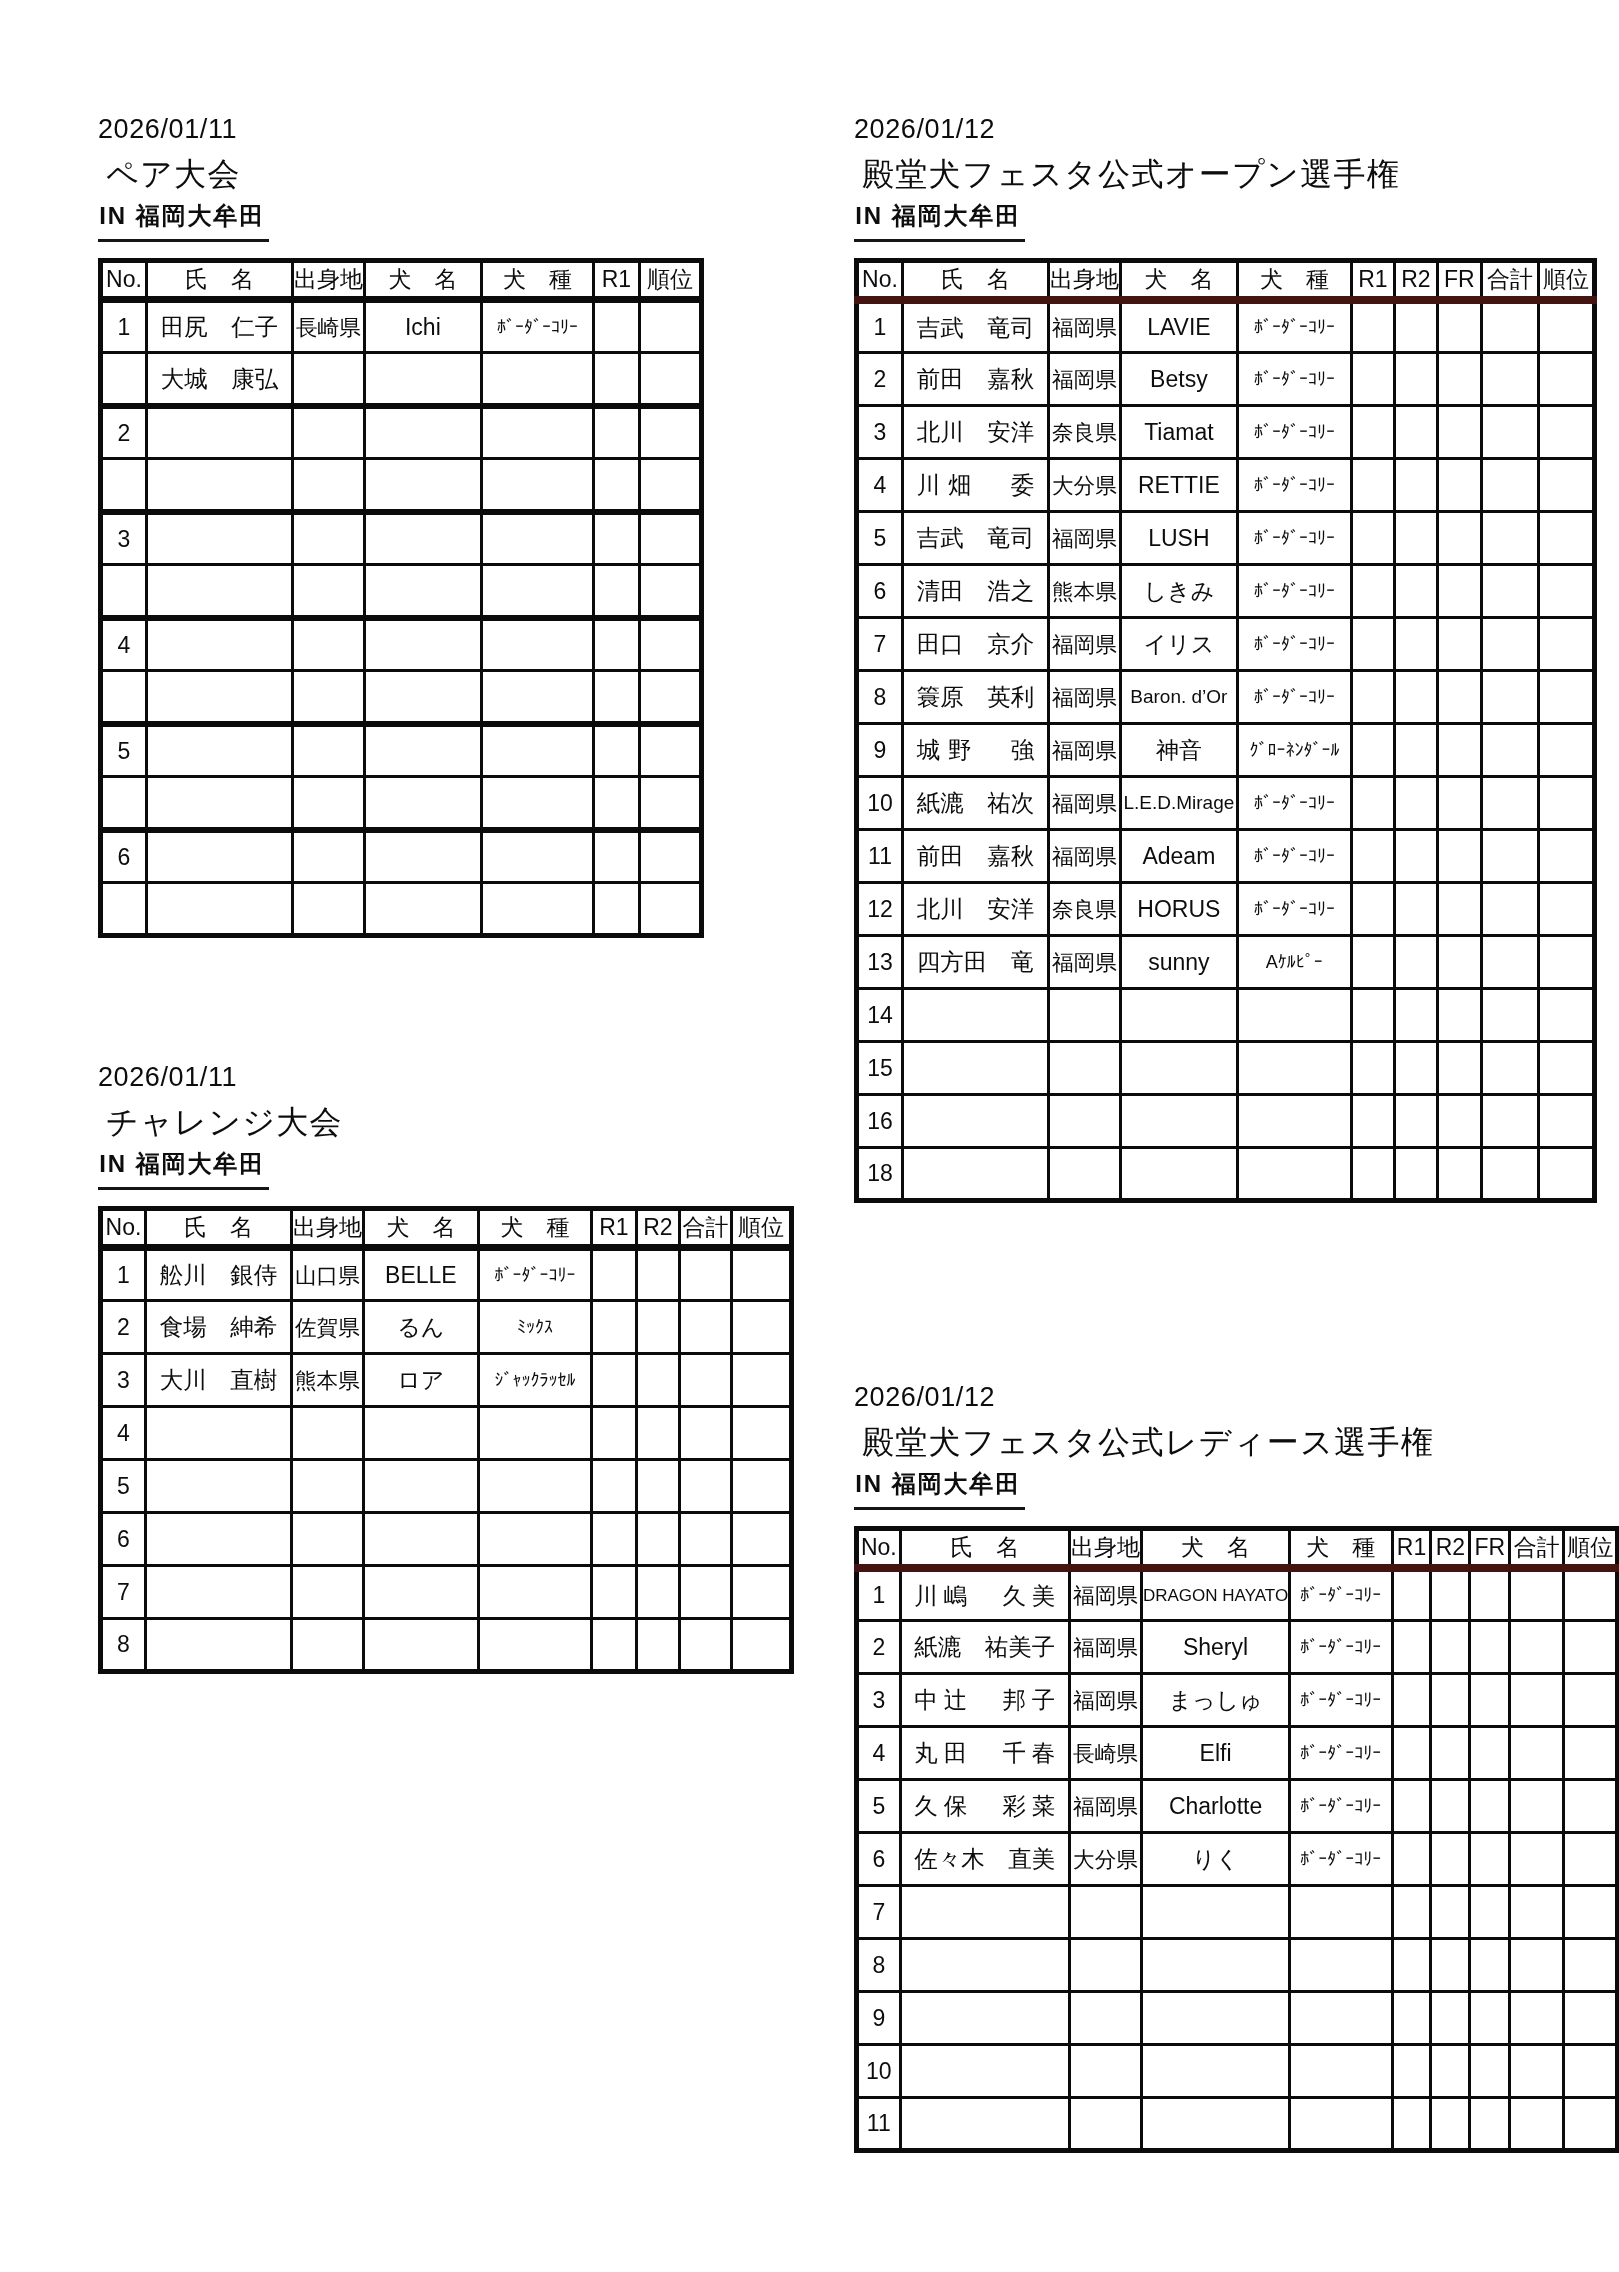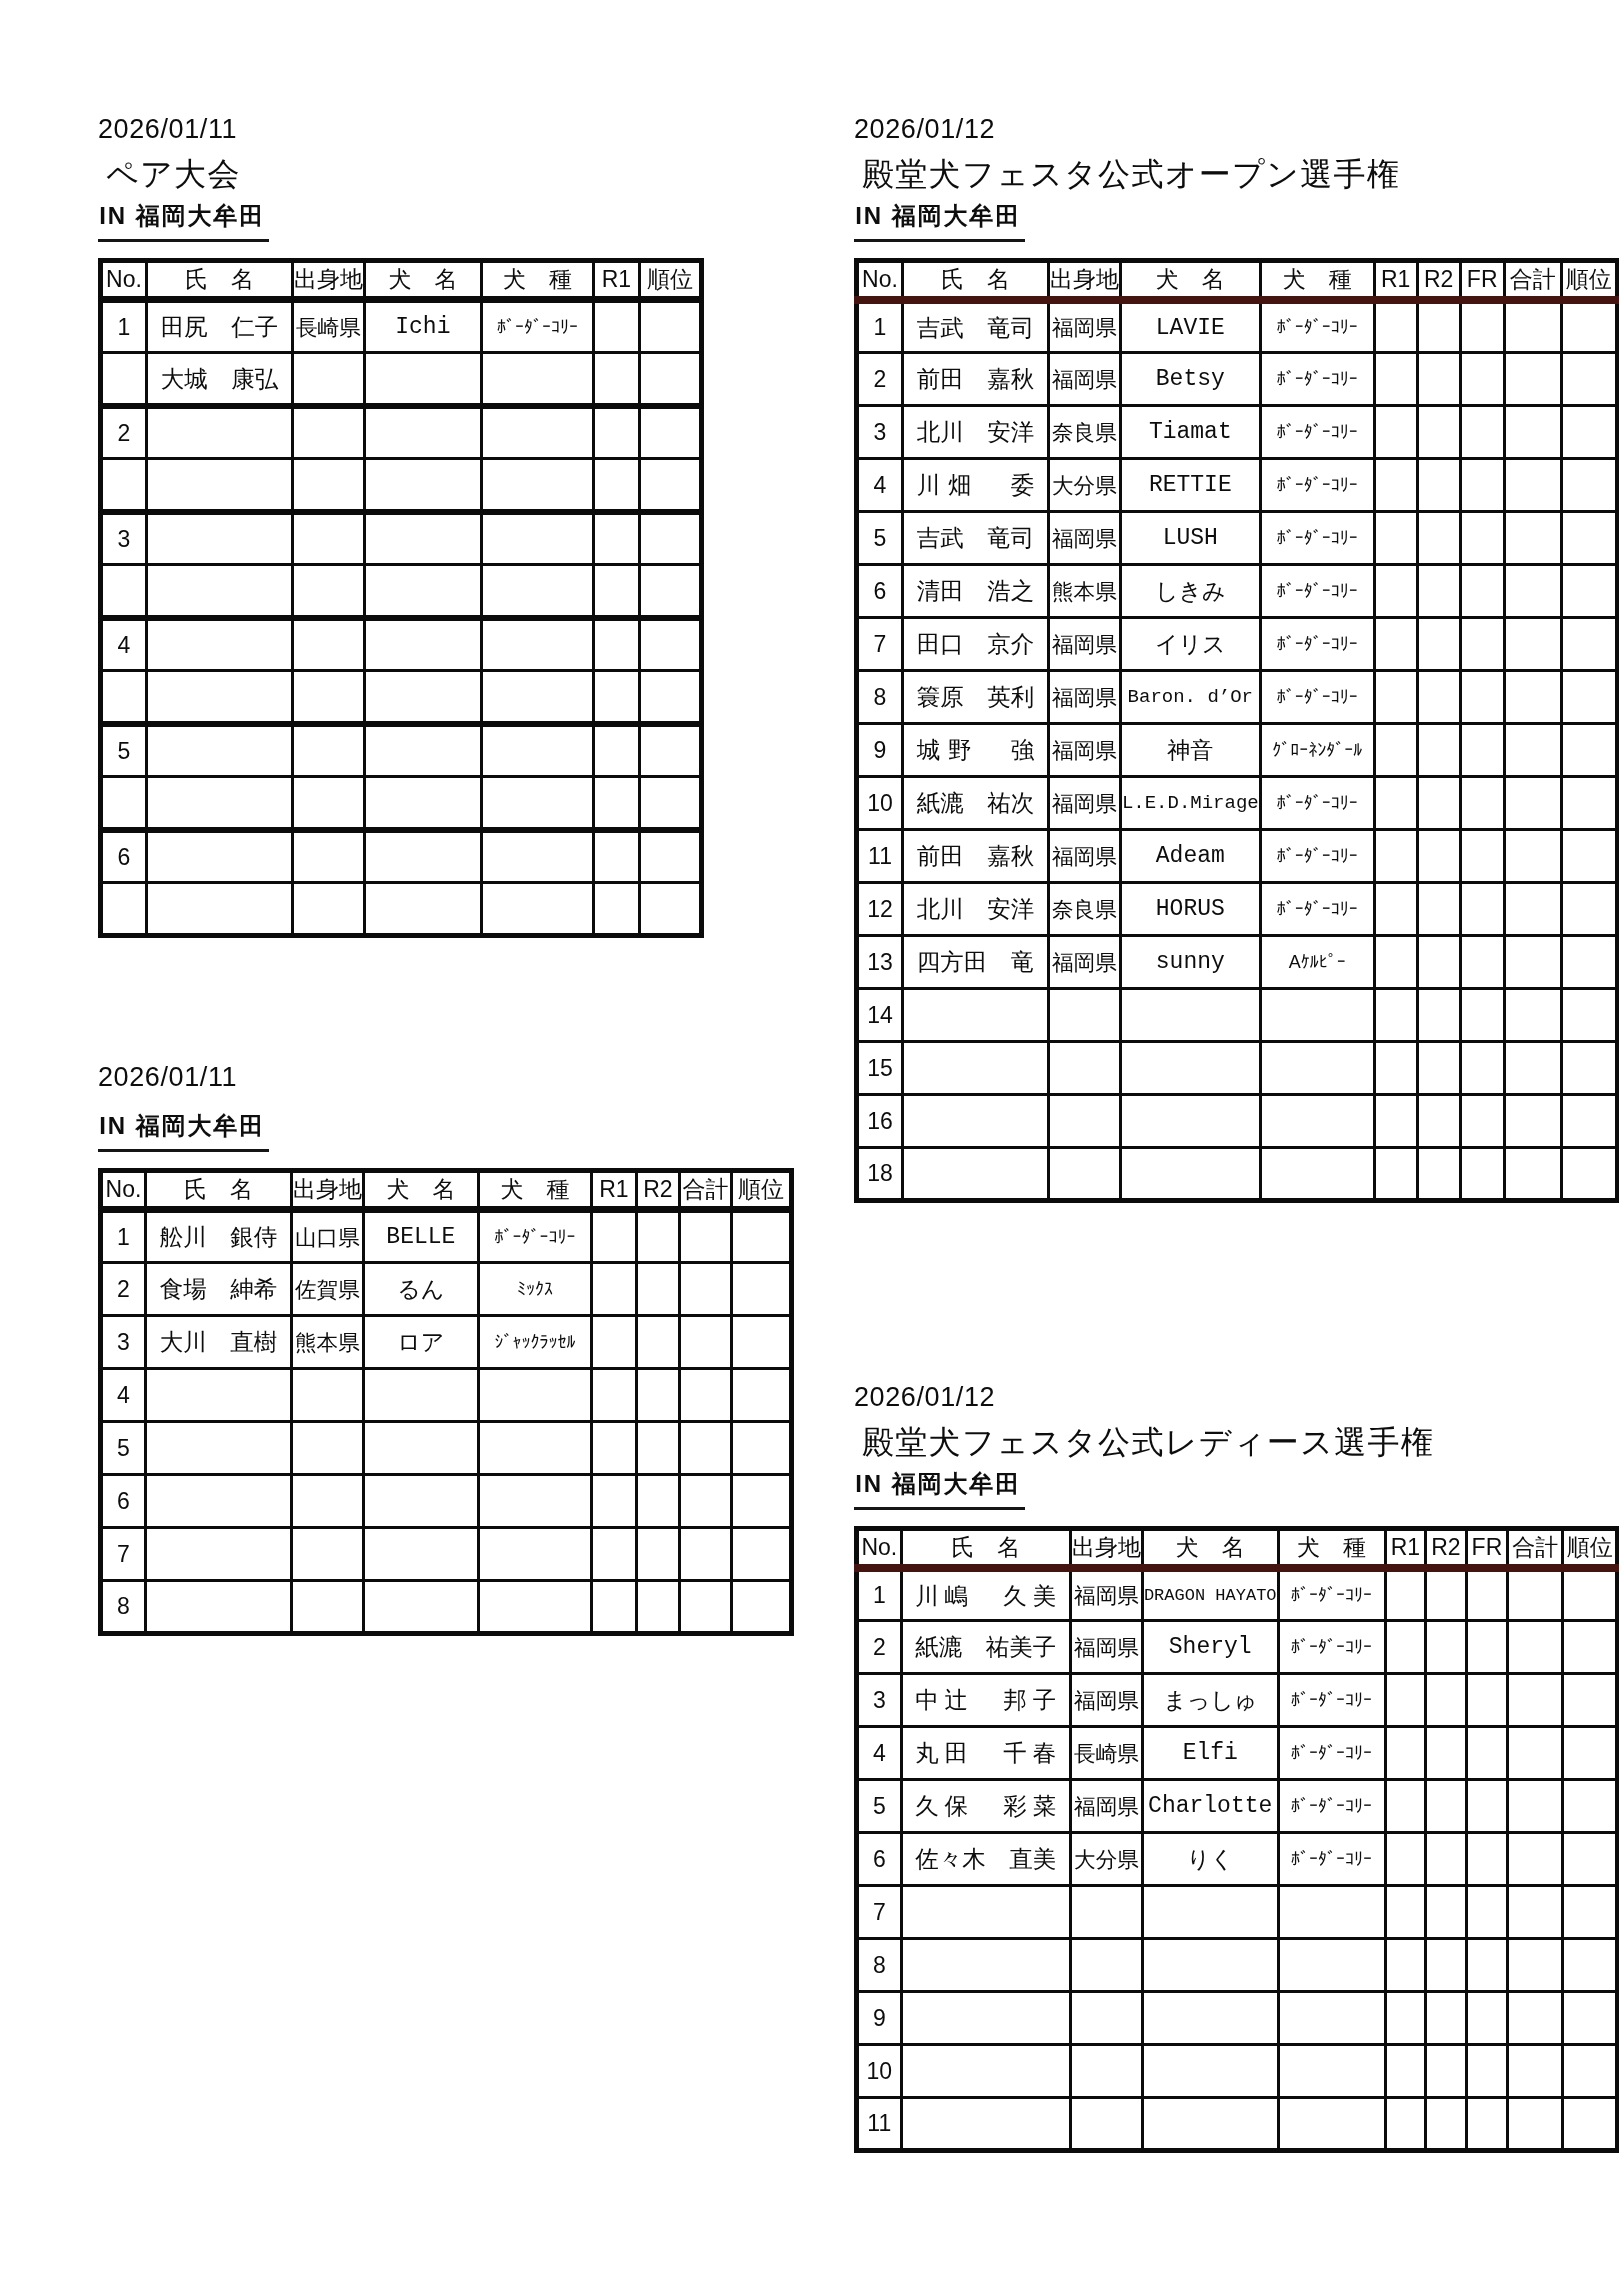--- a/index.html
+++ b/index.html
@@ -27,21 +27,21 @@
     vertical-align:middle; font-weight:normal; padding:0;
   }
   .sheet thead tr { height:39px; }
   .sheet thead th { font-size:23px; text-align:center; border-bottom:7px solid var(--ink); }
   .sheet.accent thead th { border-bottom:8.3px solid var(--accent); }
   .sheet tbody tr { height:53px; }
   .sheet td { font-size:23px; text-align:center; }
   .c-no { font-size:21px; }
   td.c-name { text-align:justify; text-align-last:justify; padding:0 12.7px; font-size:23.5px; }
   td.c-origin { font-size:21.6px; }
-  td.c-dog { font-size:23px;font-family:Liberation Mono, monospace; }
+  td.c-dog { font-size:23px; }
   td.c-dog.dog-small { font-size:17px; }
   td.c-dog.dog-mid { font-size:19px; }
   td.c-breed { font-size:18px; }
   .thick-l { border-left-width:6.3px; }
   tr.group-start td { border-top-width:6.3px; }
 </style>
 </head>
 <body style="--accent: #441410; --ink: #0b0b0b;">
 
 <div class="page">
@@ -423,20 +423,21 @@
             <td class="c-fr"></td>
             <td class="c-total thick-l"></td>
             <td class="c-rank thick-l"></td>
           </tr>
         </tbody>
       </table>
   </section>
 
   <section class="block" style="left:98px; top:1064px;">
     <div class="date">2026/01/11</div>
+    <div class="block-title">チャレンジ大会</div>
     <div class="loc-wrap">
       <span class="loc">IN 福岡大牟田</span>
     </div>
     <table class="sheet">
         <colgroup>
           <col style="width: 45px;">
           <col style="width: 127px;">
           <col style="width: 61px;">
           <col style="width: 115px;">
           <col style="width: 113px;">

